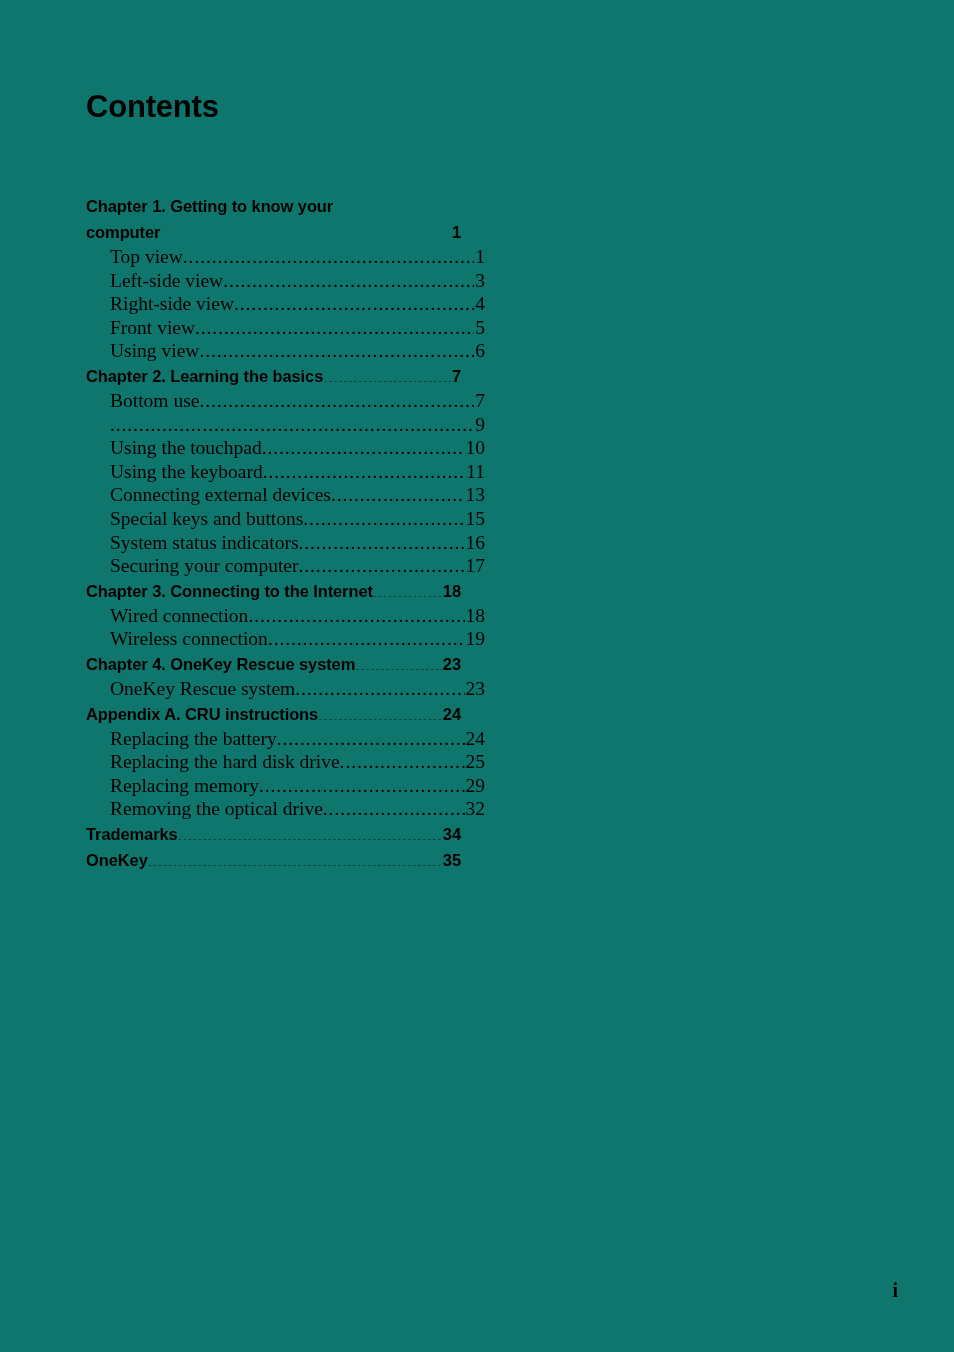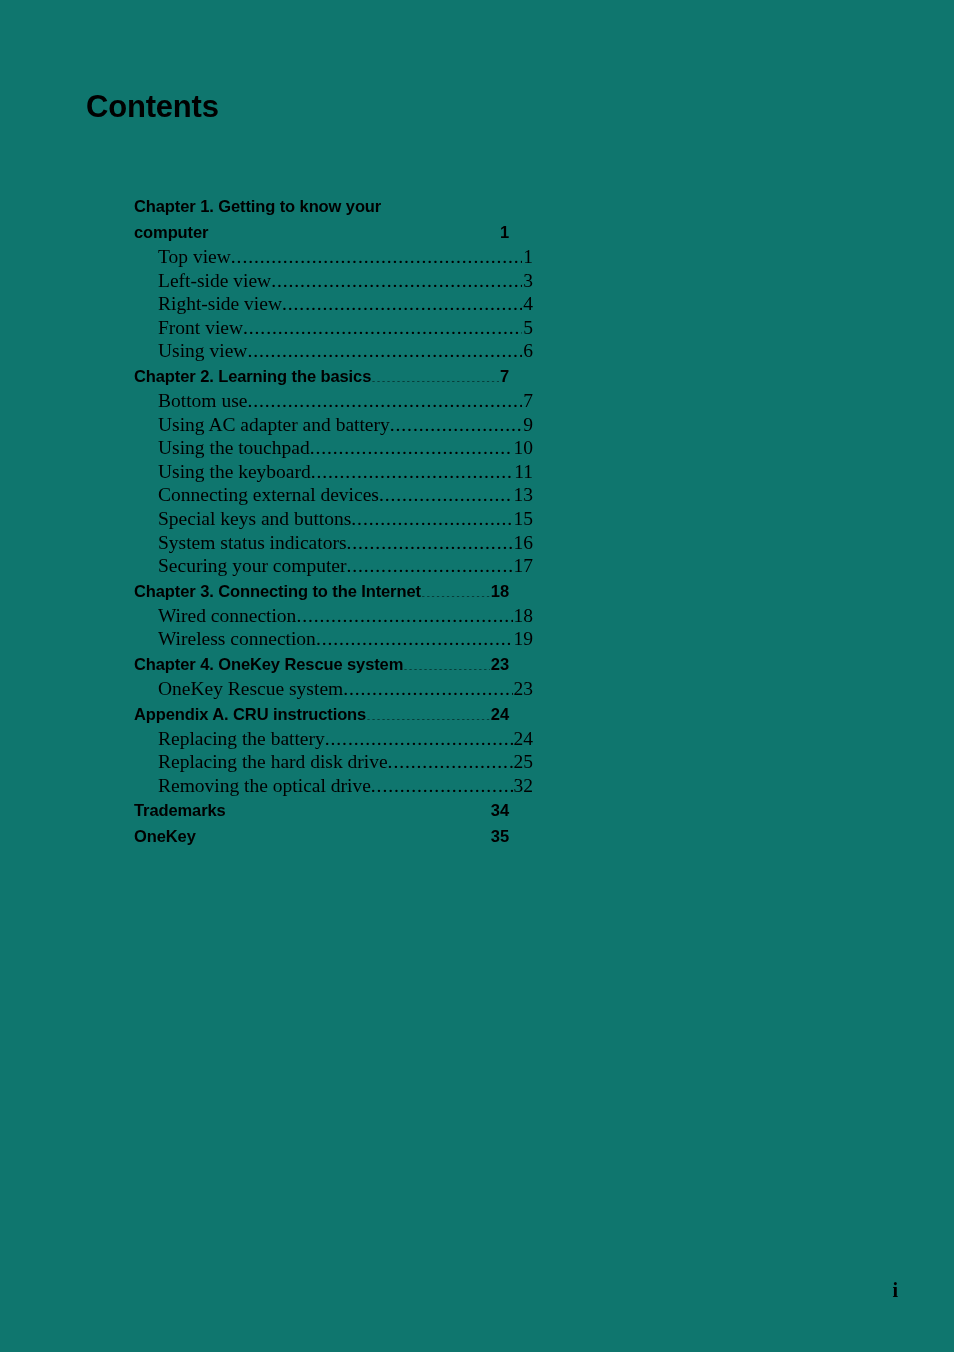--- a/index.html
+++ b/index.html
@@ -42,21 +42,20 @@
     position: absolute;
     left: 86px;
     top: 193px;
     width: 375px;
   }
 
   .toc-row {
     display: flex;
     align-items: baseline;
     width: 100%;
-    margin-left: 48px;
   }
 
   
   .toc-row.level-chapter {
     font-family: "Liberation Sans", sans-serif;
     font-weight: bold;
     font-size: 16.5px;
     line-height: 26px;
     letter-spacing: -0.1px;
     padding-left: 0;
@@ -177,21 +176,20 @@
         <span class="toc-label">Chapter 2. Learning the basics</span>
         <span class="toc-leader"></span>
         <span class="toc-page">7</span>
       </div>
       <div class="toc-row level-sub">
         <span class="toc-label">Bottom use</span>
         <span class="toc-leader"></span>
         <span class="toc-page">7</span>
       </div>
       <div class="toc-row level-sub">
-        <span class="toc-label">Using AC adapter and battery</span>
         <span class="toc-leader"></span>
         <span class="toc-page">9</span>
       </div>
       <div class="toc-row level-sub">
         <span class="toc-label">Using the touchpad</span>
         <span class="toc-leader"></span>
         <span class="toc-page">10</span>
       </div>
       <div class="toc-row level-sub">
         <span class="toc-label">Using the keyboard</span>
@@ -252,20 +250,25 @@
         <span class="toc-label">Replacing the battery</span>
         <span class="toc-leader"></span>
         <span class="toc-page">24</span>
       </div>
       <div class="toc-row level-sub">
         <span class="toc-label">Replacing the hard disk drive</span>
         <span class="toc-leader"></span>
         <span class="toc-page">25</span>
       </div>
       <div class="toc-row level-sub">
+        <span class="toc-label">Replacing memory</span>
+        <span class="toc-leader"></span>
+        <span class="toc-page">29</span>
+      </div>
+      <div class="toc-row level-sub">
         <span class="toc-label">Removing the optical drive</span>
         <span class="toc-leader"></span>
         <span class="toc-page">32</span>
       </div>
       <div class="toc-row level-chapter">
         <span class="toc-label">Trademarks</span>
         <span class="toc-leader"></span>
         <span class="toc-page">34</span>
       </div>
       <div class="toc-row level-chapter">

